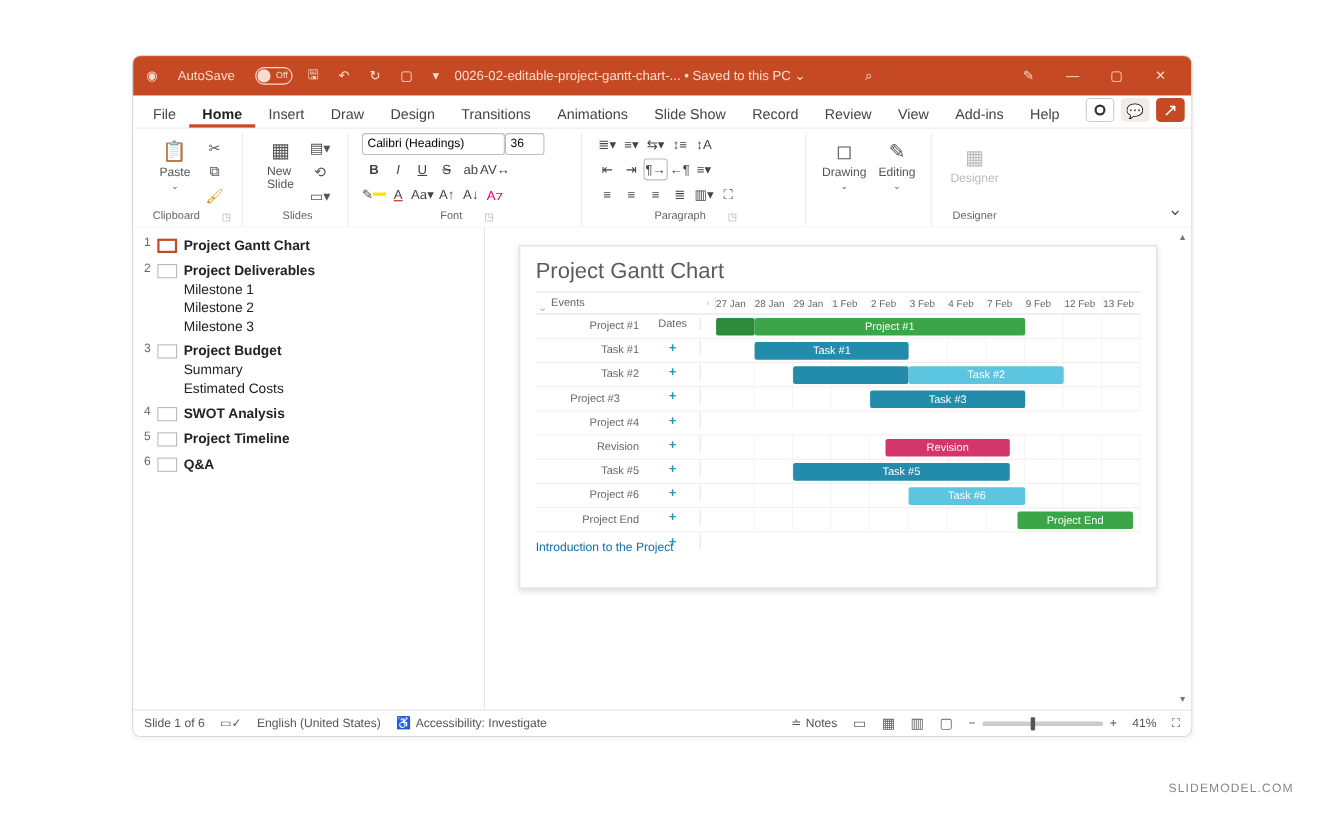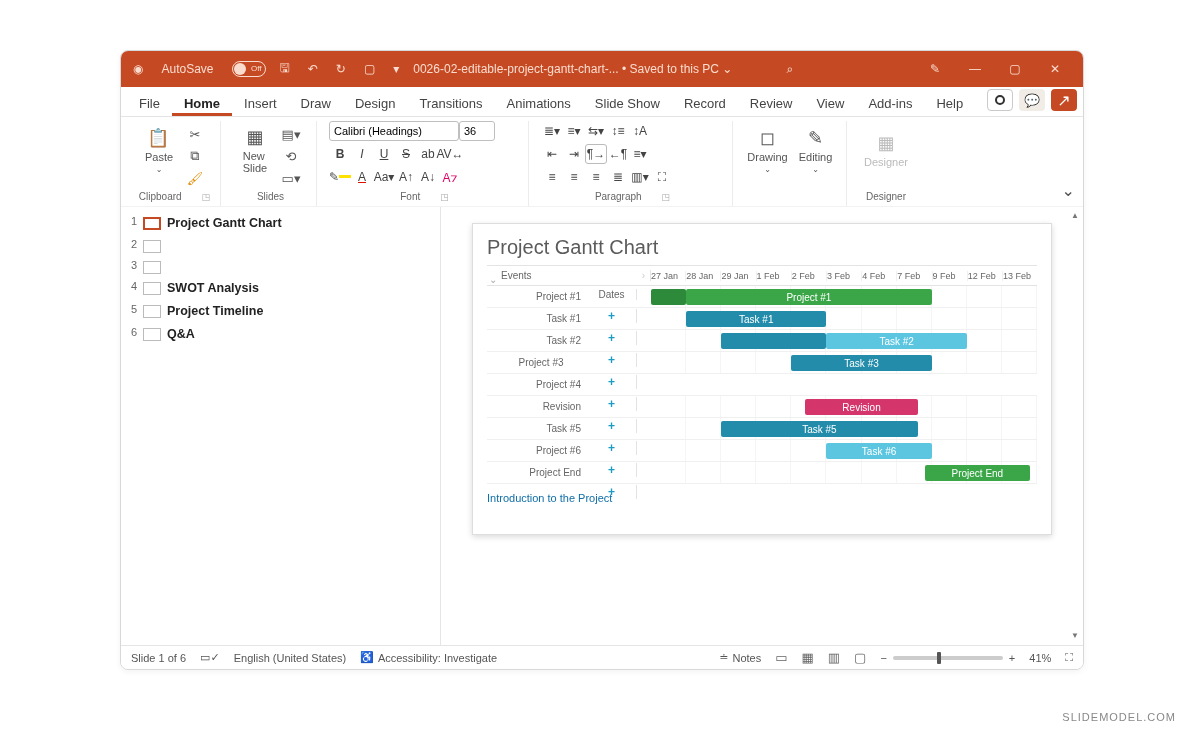--- a/index.html
+++ b/index.html
@@ -271,24 +271,35 @@
         <div class="oslide">
           <span class="onum">1</span>
           <span class="othumb sel"></span>
           <div class="otexts">
             <div class="title">Project Gantt Chart</div>
           </div>
         </div>
         <div class="oslide">
           <span class="onum">2</span>
           <span class="othumb "></span>
+          <div class="otexts">
+            <div class="title">Project Deliverables</div>
+            <div class="">Milestone 1</div>
+            <div class="">Milestone 2</div>
+            <div class="">Milestone 3</div>
+          </div>
         </div>
         <div class="oslide">
           <span class="onum">3</span>
           <span class="othumb "></span>
+          <div class="otexts">
+            <div class="title">Project Budget</div>
+            <div class="">Summary</div>
+            <div class="">Estimated Costs</div>
+          </div>
         </div>
         <div class="oslide">
           <span class="onum">4</span>
           <span class="othumb "></span>
           <div class="otexts">
             <div class="title">SWOT Analysis</div>
           </div>
         </div>
         <div class="oslide">
           <span class="onum">5</span>

